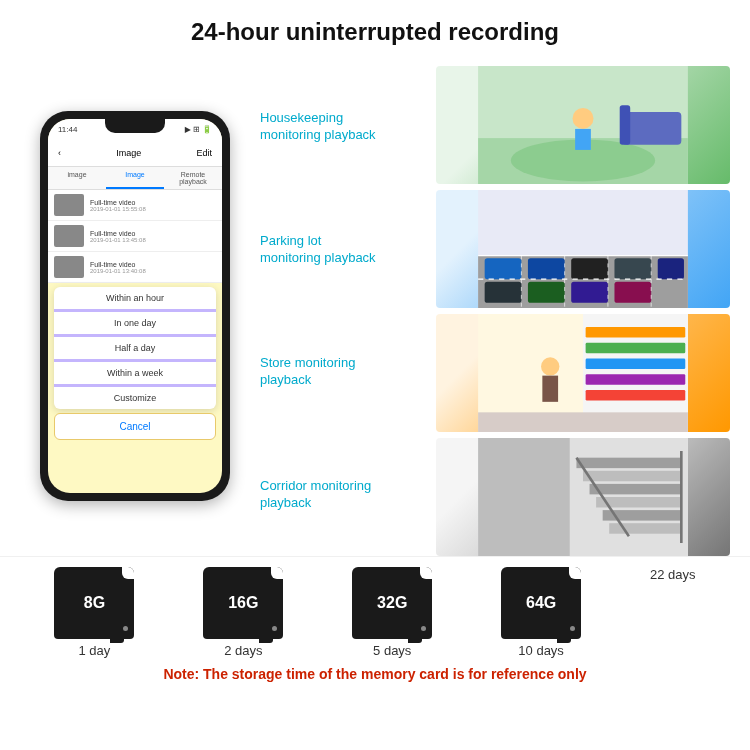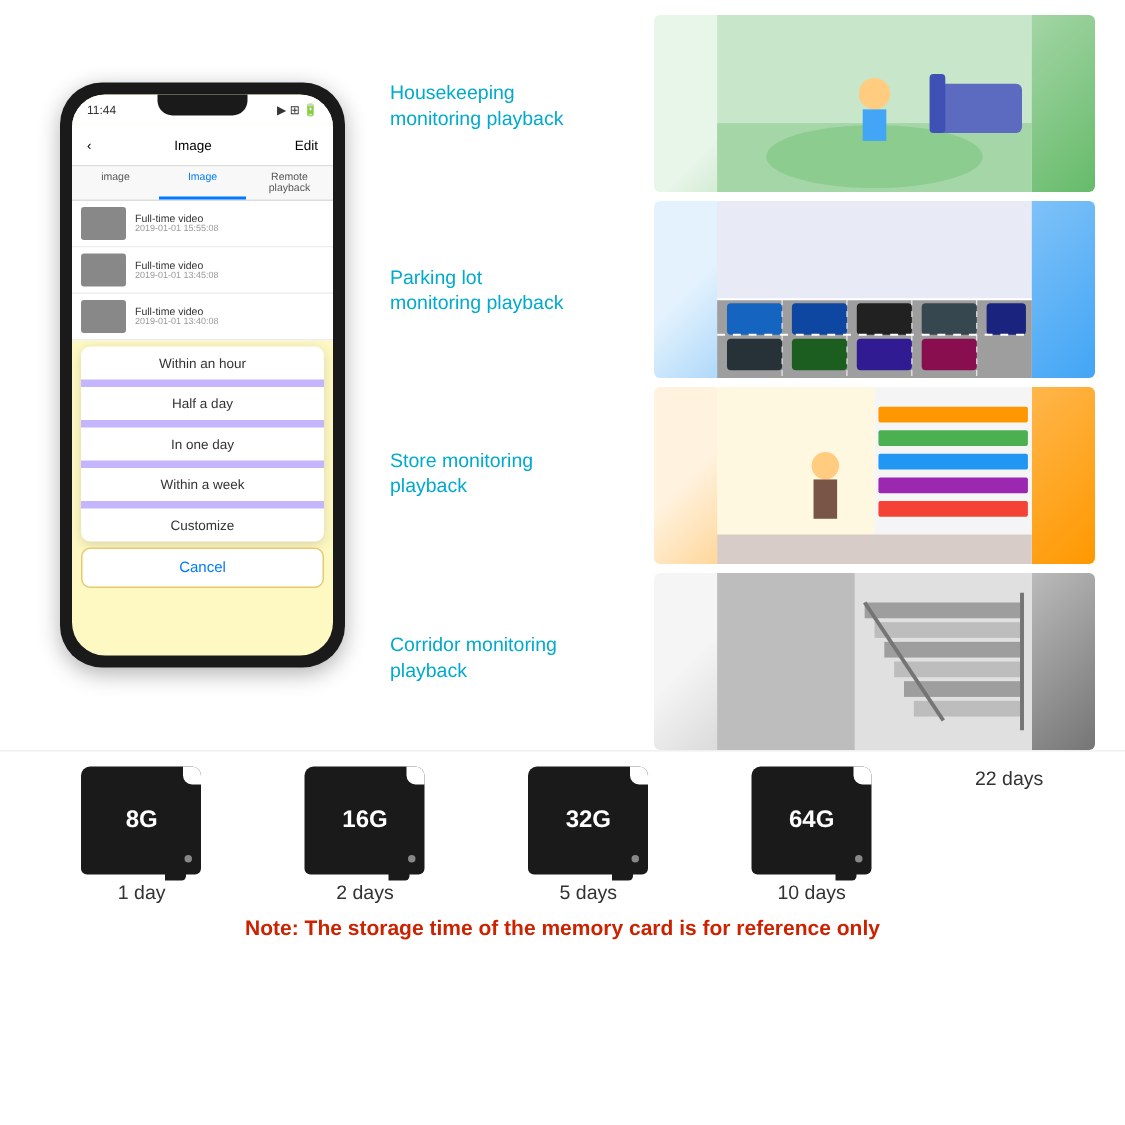--- a/index.html
+++ b/index.html
@@ -142,21 +142,21 @@
       margin: 4px 6px;
       box-shadow: 0 2px 8px rgba(0,0,0,0.15);
       overflow: hidden;
     }
 
     .phone-dropdown-item {
       text-align: center;
       padding: 6px 4px;
       font-size: 9px;
       color: #333;
-      border-bottom: 5px solid #c4b5fd;
+      border-bottom: 3px solid #c4b5fd;
     }
 
     .phone-dropdown-item:last-child {
       border-bottom: none;
     }
 
     .phone-cancel-btn {
       background: #fff;
       text-align: center;
       padding: 7px;
@@ -297,20 +297,21 @@
       font-size: 14px;
       margin-top: 4px;
       font-weight: bold;
     }
   </style>
 </head>
 <body>
 
 <div>
 
+  <h1 class="header">24-hour uninterrupted recording</h1>
 
   <div class="main-content">
 
     <div class="phone-section">
       <div class="phone-outer">
         <div class="phone-notch"></div>
         <div class="phone-screen">
 
           <div class="phone-status-bar">
             <span>11:44</span>
@@ -346,22 +347,22 @@
           <div class="phone-list-item">
             <div class="phone-thumb"></div>
             <div>
               <div class="phone-item-text">Full-time video</div>
               <div class="phone-item-date">2019-01-01 13:40:08</div>
             </div>
           </div>
 
           <div class="phone-dropdown">
             <div class="phone-dropdown-item">Within an hour</div>
+            <div class="phone-dropdown-item">In one day</div>
             <div class="phone-dropdown-item">Half a day</div>
-            <div class="phone-dropdown-item">In one day</div>
             <div class="phone-dropdown-item">Within a week</div>
             <div class="phone-dropdown-item">Customize</div>
           </div>
 
           <div class="phone-cancel-btn">Cancel</div>
 
         </div>
       </div>
     </div>
 

